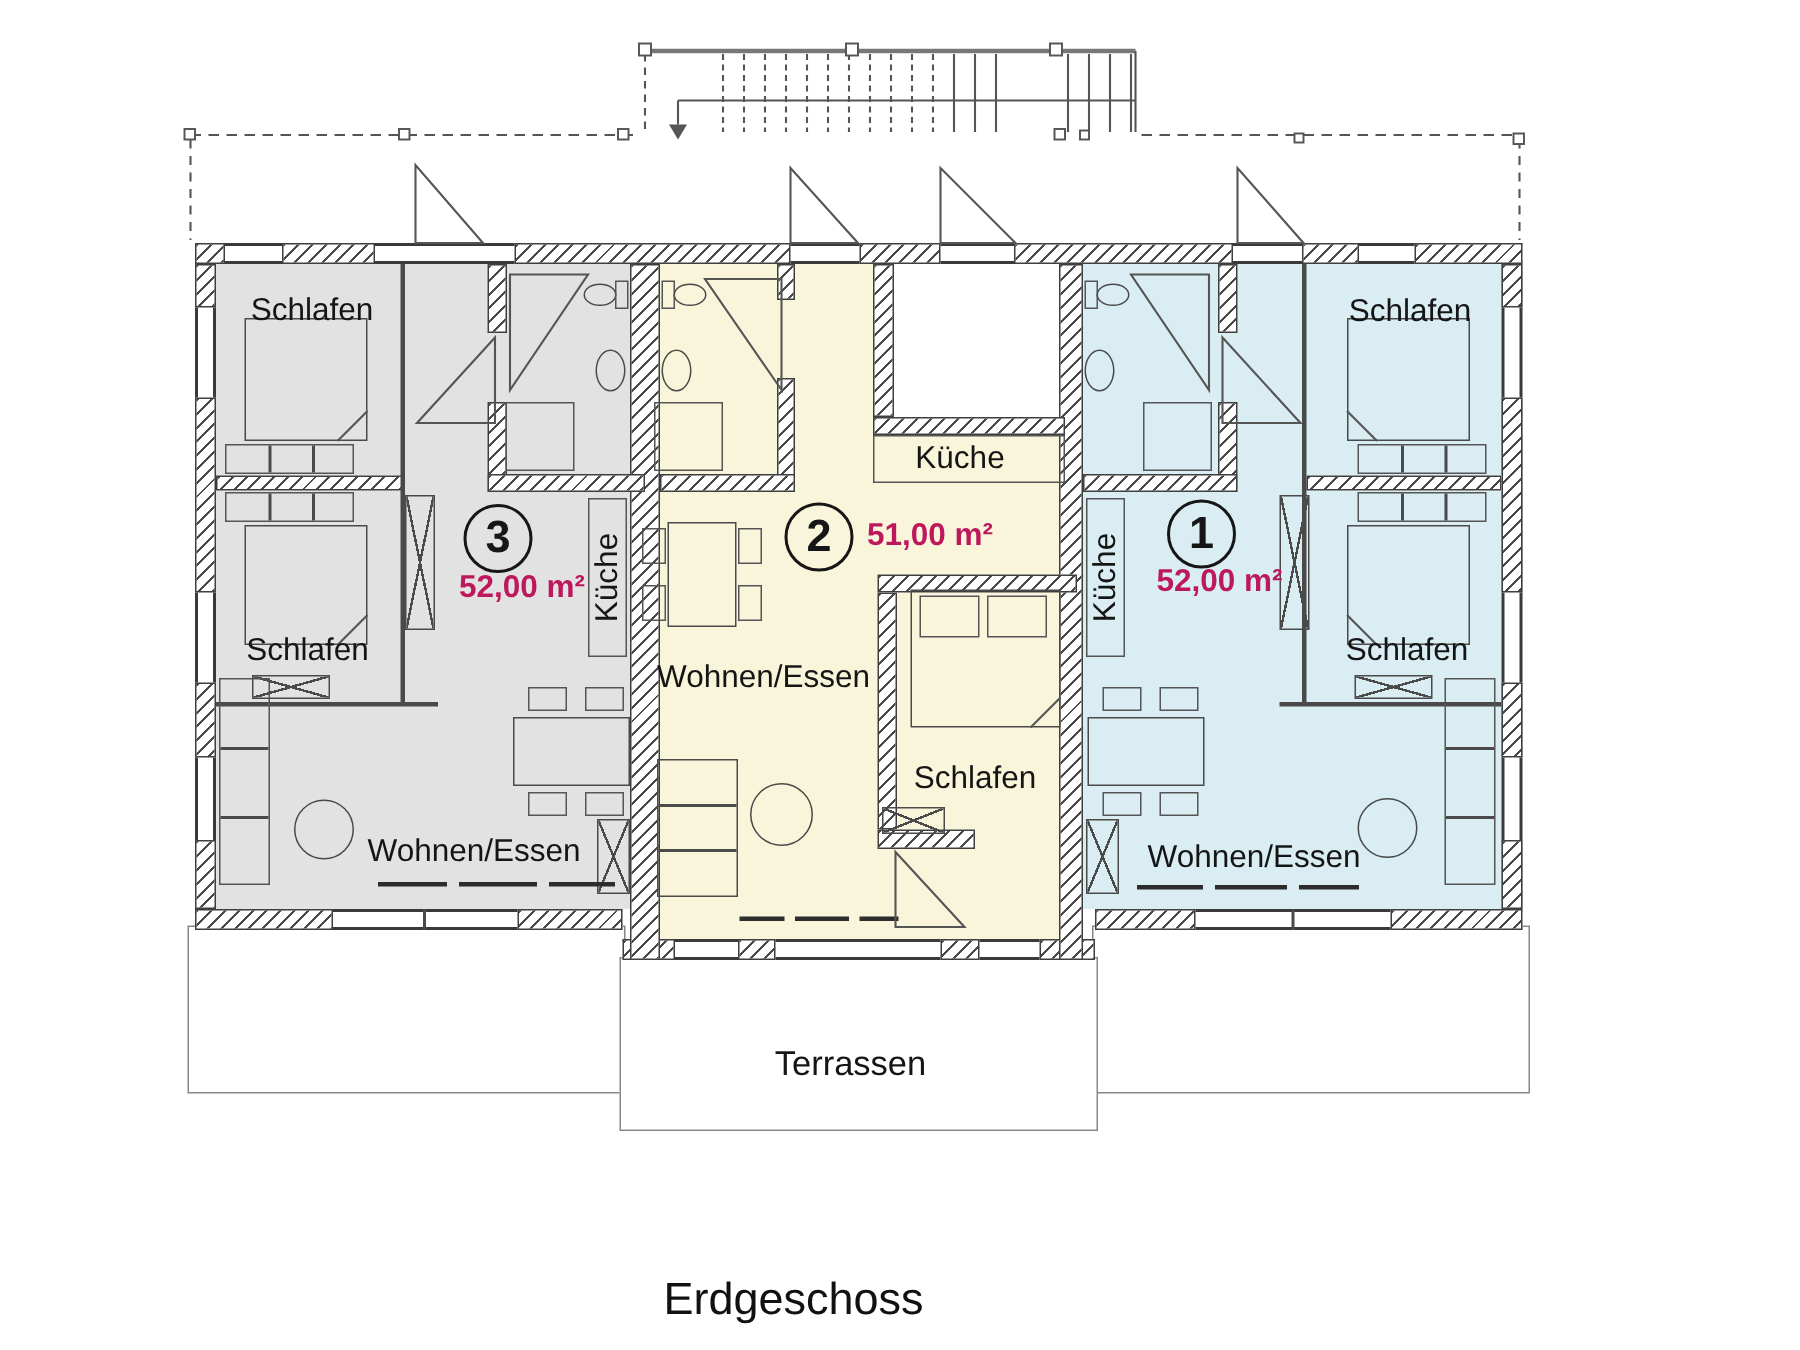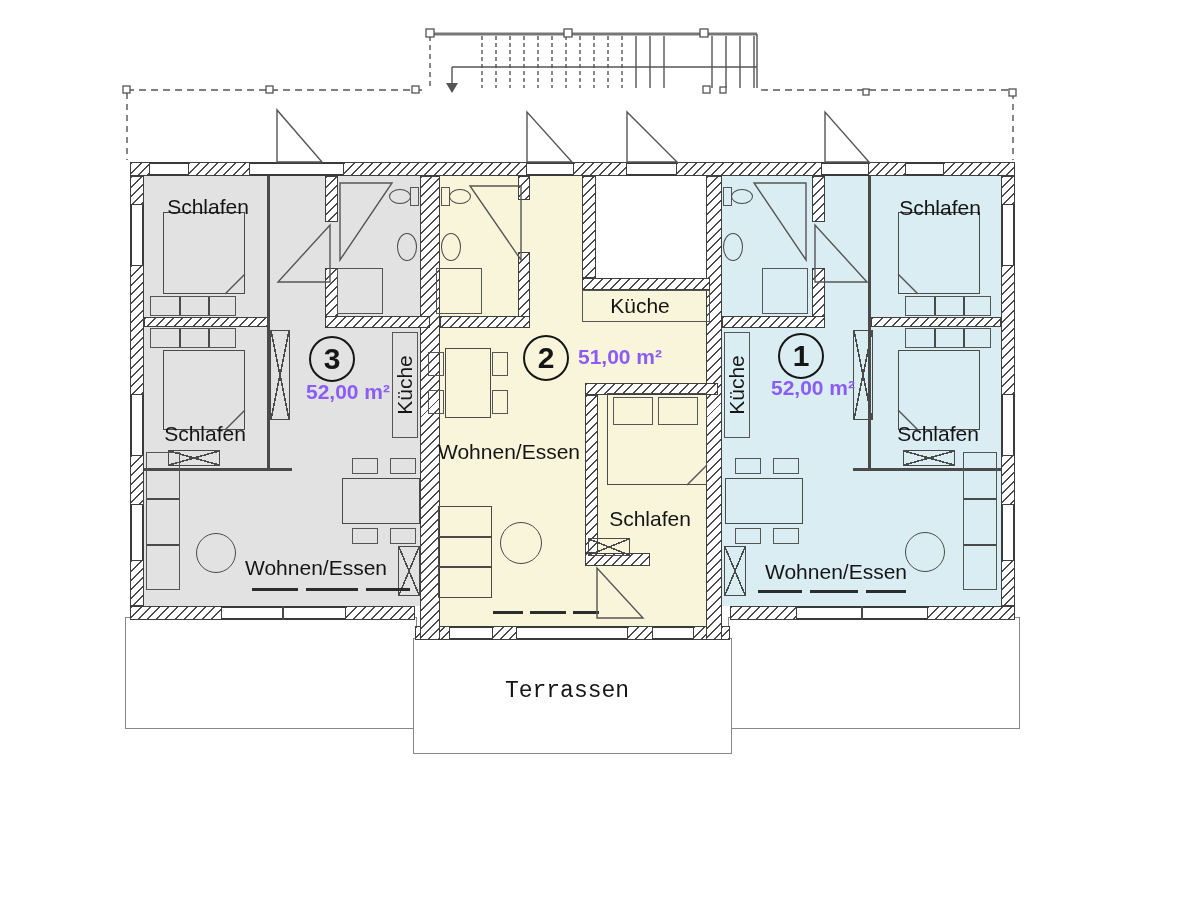--- a/index.html
+++ b/index.html
@@ -19,21 +19,21 @@
   .xbox{position:absolute;box-sizing:border-box;border:1.5px solid #4a4a4a;background-image:
      linear-gradient(to top right,transparent calc(50% - .8px),#4a4a4a calc(50% - .8px) calc(50% + .8px),transparent calc(50% + .8px)),
      linear-gradient(to bottom right,transparent calc(50% - .8px),#4a4a4a calc(50% - .8px) calc(50% + .8px),transparent calc(50% + .8px));}
   .vdiv{position:absolute;top:0;bottom:0;width:1.5px;background:#4a4a4a;}
   .hdiv{position:absolute;left:0;right:0;height:1.5px;background:#4a4a4a;}
   .roomlabel{position:absolute;transform:translate(-50%,-50%);font-size:21px;color:#151515;white-space:nowrap;}
   .roomlabel.vert{transform:translate(-50%,-50%) rotate(-90deg);}
   .circle-num{position:absolute;width:42px;height:42px;border:2.5px solid #161616;border-radius:50%;
       display:flex;align-items:center;justify-content:center;font-size:30px;font-weight:bold;color:#161616;
       transform:translate(-50%,-50%);background:transparent;}
-  .area{position:absolute;transform:translate(-50%,-50%);font-size:21px;font-weight:bold;color:#8b5cf6;white-space:nowrap;}
+  .area{position:absolute;transform:translate(-50%,-50%);font-size:21px;font-weight:bold;color:#be185d;white-space:nowrap;}
   .dash{position:absolute;height:2.5px;background:#2c2c2c;}
   .terrace{position:absolute;box-sizing:border-box;border:1.3px solid #888;background:#fff;}
   .title{position:absolute;transform:translate(-50%,-50%);font-size:30px;color:#111;white-space:nowrap;}
   svg.overlay{position:absolute;left:0;top:0;pointer-events:none;}
 </style>
 </head>
 <body>
 
 <div id="plan">
 
@@ -252,31 +252,32 @@
 
   <div class="roomlabel" style="left:640px;top:306px;">Küche</div>
   <div class="roomlabel" style="left:509px;top:452px;">Wohnen/Essen</div>
   <div class="roomlabel" style="left:650px;top:519px;">Schlafen</div>
 
   <div class="roomlabel vert" style="left:737px;top:385px;">Küche</div>
   <div class="roomlabel" style="left:940px;top:208px;">Schlafen</div>
   <div class="roomlabel" style="left:938px;top:434px;">Schlafen</div>
   <div class="roomlabel" style="left:836px;top:572px;">Wohnen/Essen</div>
 
-  <div class="roomlabel" style="left:567px;top:691px;font-size:23px;font-family:Liberation Mono, monospace;">Terrassen</div>
+  <div class="roomlabel" style="left:567px;top:709px;font-size:23px;">Terrassen</div>
 
   <div class="circle-num" style="left:332px;top:359px;">
       <span>3</span>
     </div>
   <div class="area" style="left:348px;top:392px;">52,00 m²</div>
 
   <div class="circle-num" style="left:546px;top:358px;">
       <span>2</span>
     </div>
   <div class="area" style="left:620px;top:357px;">51,00 m²</div>
 
   <div class="circle-num" style="left:801px;top:356px;">
       <span>1</span>
     </div>
   <div class="area" style="left:813px;top:388px;">52,00 m²</div>
 
+  <div class="title" style="left:529px;top:867px;">Erdgeschoss</div>
 
 </div>
 
 </body></html>

